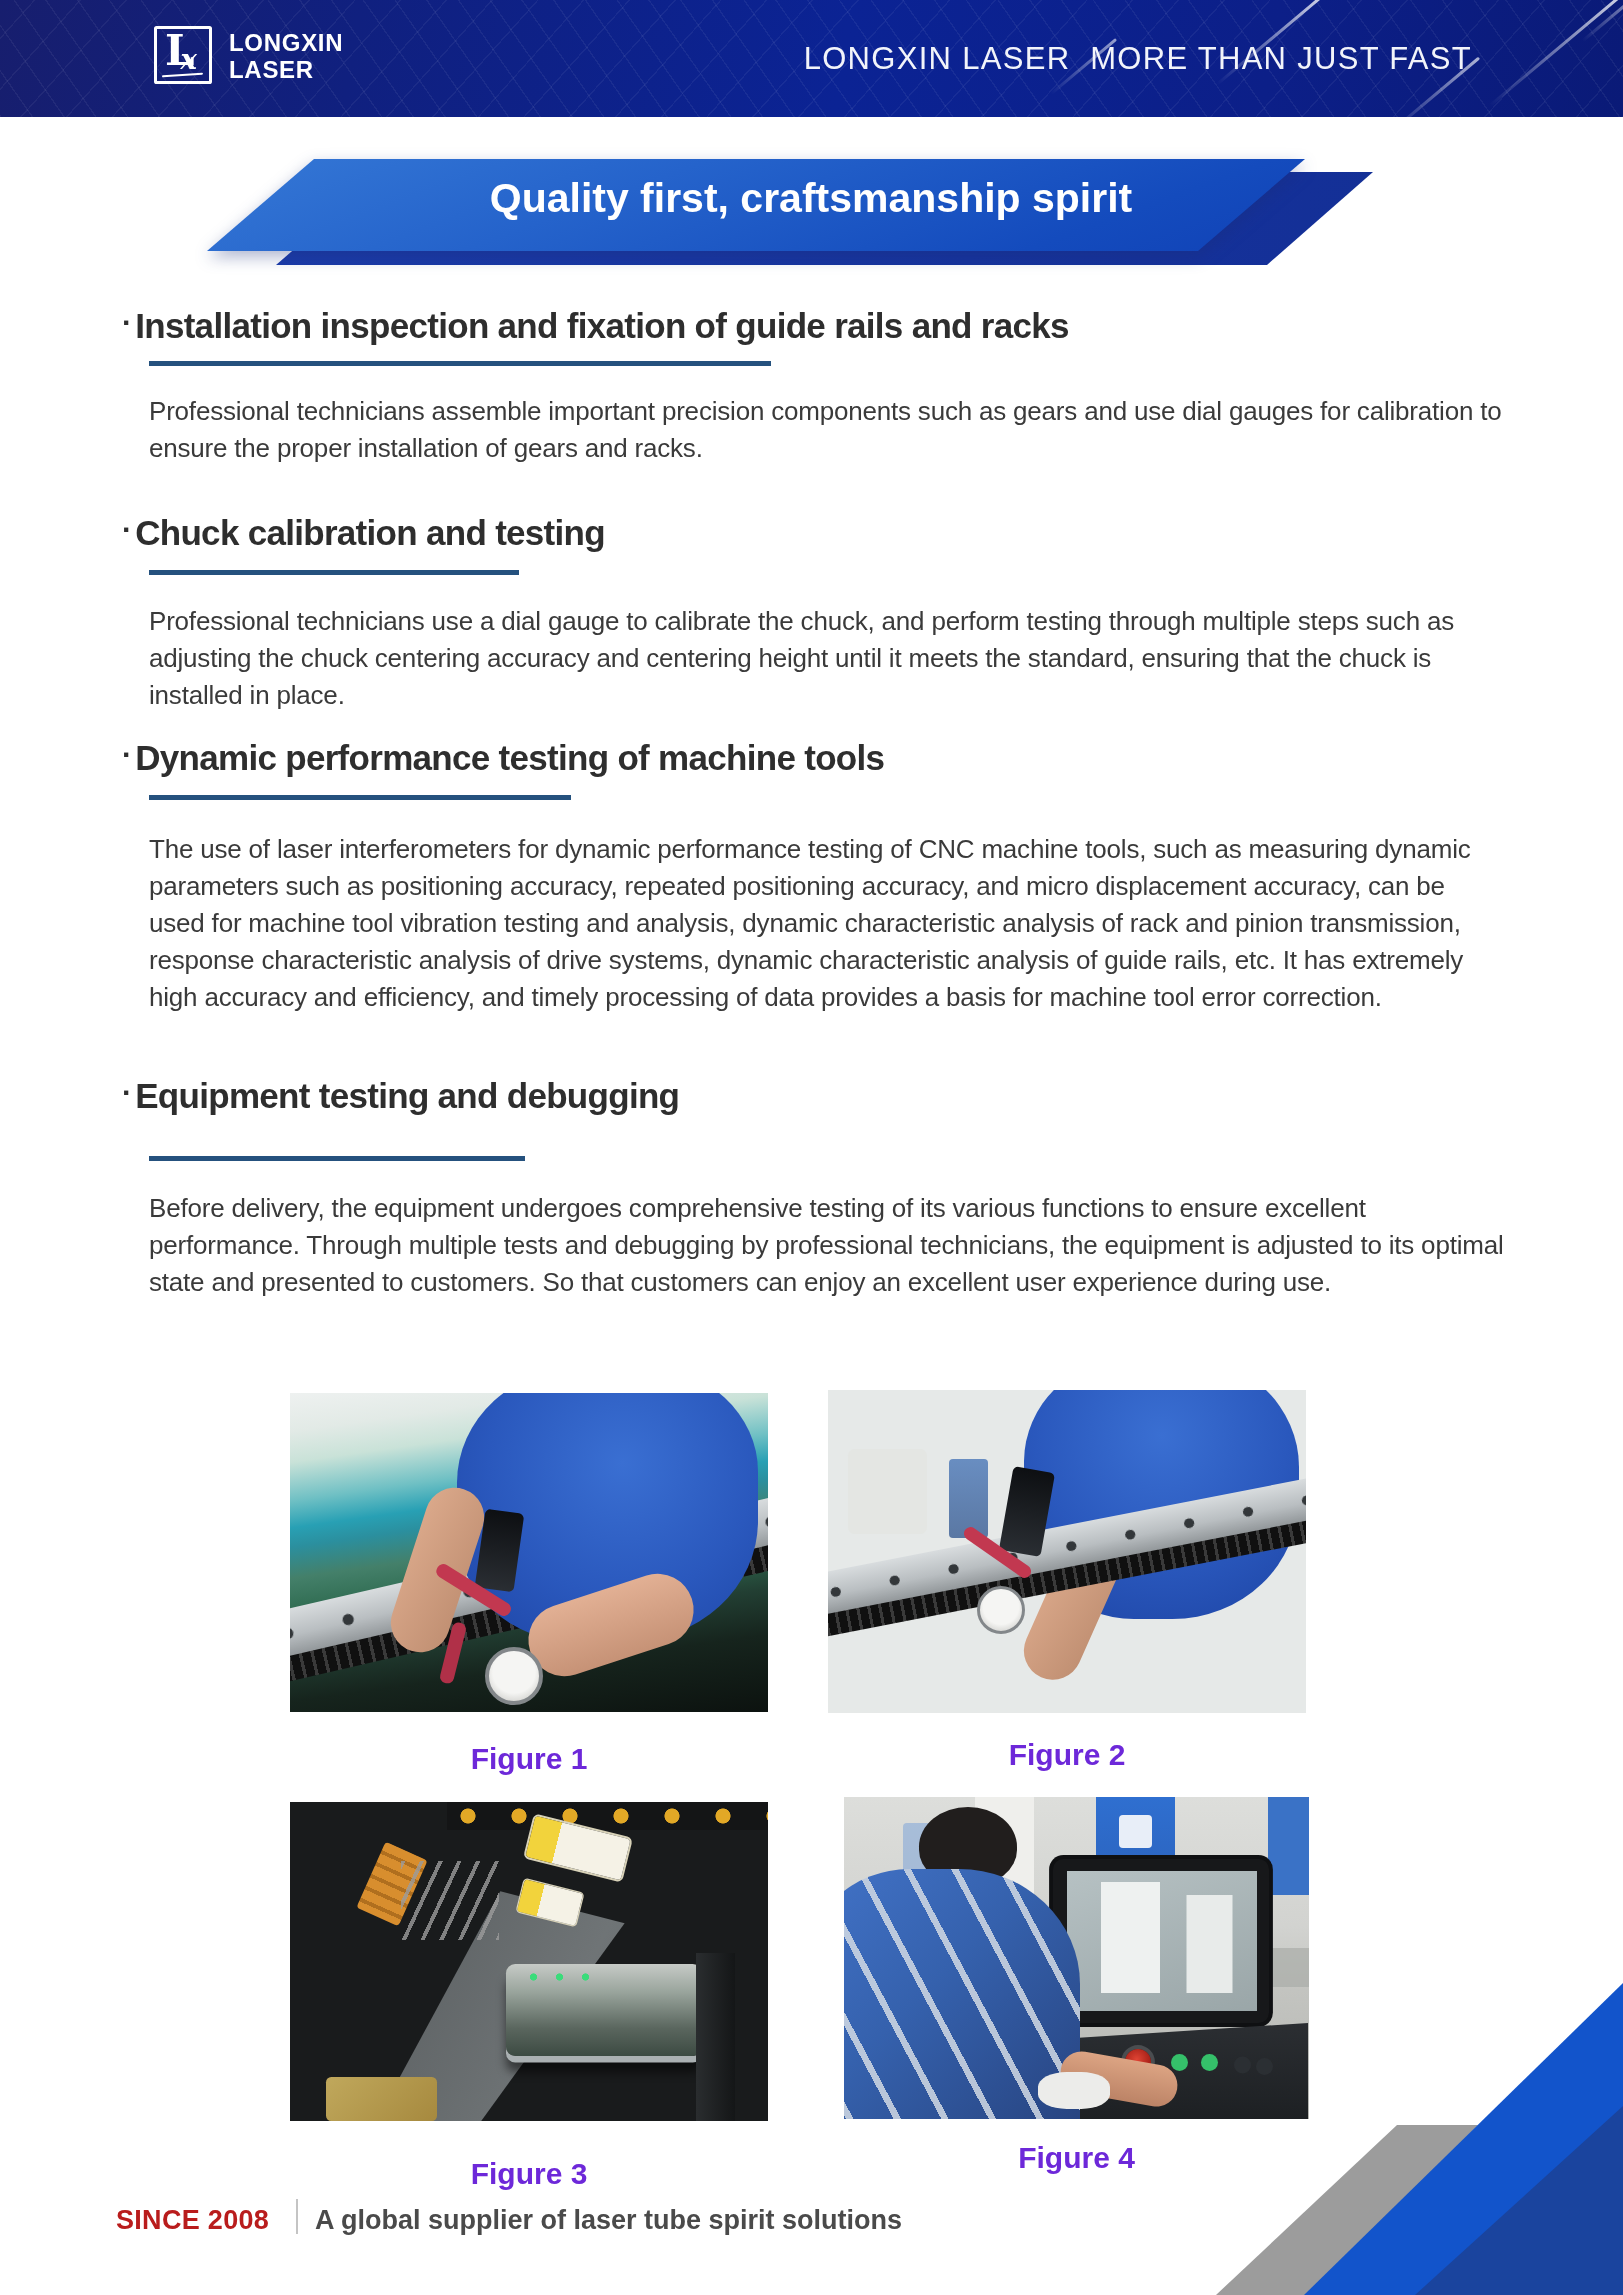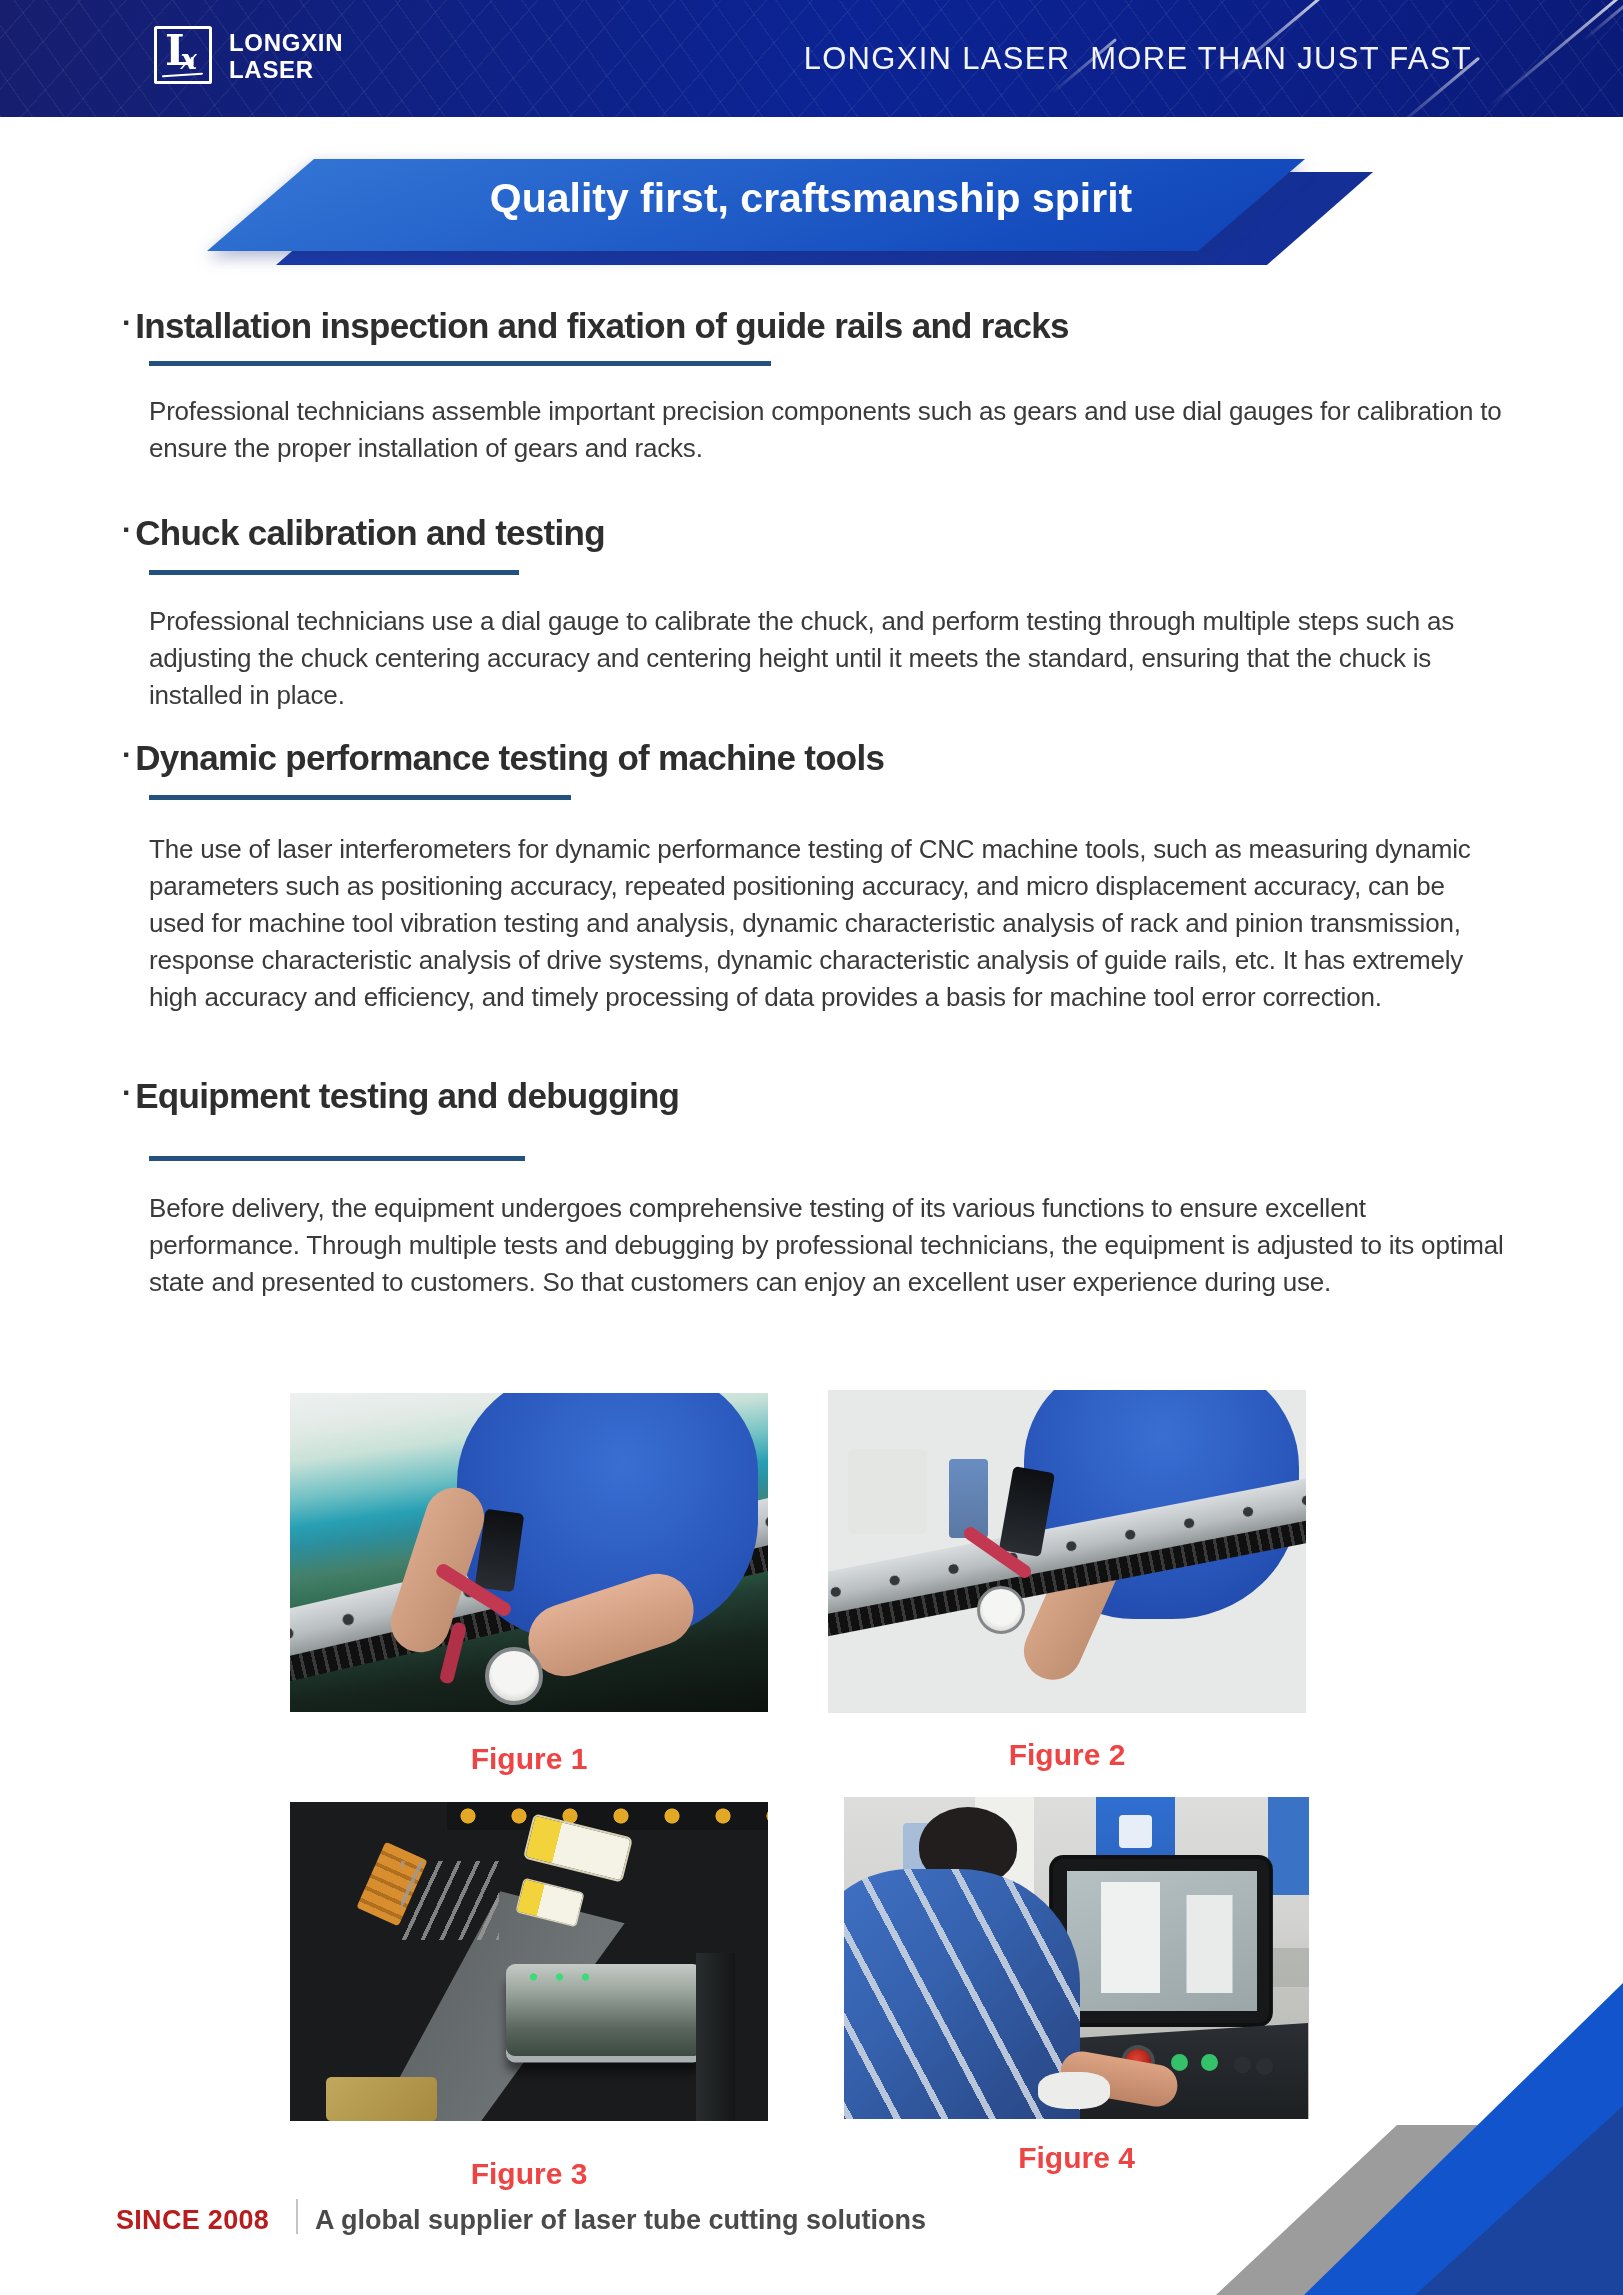--- a/index.html
+++ b/index.html
@@ -45,21 +45,21 @@
   
   .sec-head{position:absolute;left:122px;color:#2e2e2e;font-size:35px;font-weight:700;
     letter-spacing:-0.7px;white-space:nowrap;}
   .sec-bullet{font-size:30px;vertical-align:5.2px;margin-right:3.9px;font-weight:700;}
   .sec-underline{position:absolute;left:149px;height:4.6px;background:#25517e;}
   .sec-body{position:absolute;left:149px;width:1358px;color:#3a3a3a;font-size:26px;
     line-height:37px;letter-spacing:-0.2px;font-weight:400;}
 
   
   .photo{position:absolute;overflow:hidden;background:#e6e9e8;}
-  .fig-label{position:absolute;text-align:center;color:#ef4444;font-size:30px;font-weight:600;}
+  .fig-label{position:absolute;text-align:center;color:#6d28d9;font-size:30px;font-weight:600;}
 
   
   .footer-since{position:absolute;left:116px;top:2205px;color:#b91c1c;font-size:27px;
     font-weight:700;letter-spacing:0.3px;}
   .footer-divider{position:absolute;left:296px;top:2199px;width:2px;height:35px;background:#c4c4c4;}
   .footer-tagline{position:absolute;left:315px;top:2205px;color:#4a4a4a;font-size:27px;font-weight:700;}
 
   
   .corner-gray{position:absolute;left:0;top:0;width:1623px;height:2295px;
     background:#9c9c9c;clip-path:polygon(1397px 2125px,1478px 2125px,1317px 2295px,1216px 2295px);}
@@ -227,20 +227,20 @@
          linear-gradient(135deg,#4273c8 0%,#3561ad 45%,#27437f 100%);"></div>
     <div class="layer" style="left:216px;top:261px;width:118px;height:42px;border-radius:23.6px;transform:rotate(10deg);
          background:linear-gradient(180deg,#dca483,#bc8366);"></div>
     <div class="layer" style="left:194px;top:275px;width:72px;height:37px;border-radius:40%;
          background:#ececea;"></div>
   </div>
   <div class="fig-label" style="left:844px;top:2141px;width:465px;">Figure 4</div>
 
   <div class="footer-since">SINCE 2008</div>
   <div class="footer-divider"></div>
-  <div class="footer-tagline">A global supplier of laser tube cutting solutions</div>
+  <div class="footer-tagline">A global supplier of laser tube spirit solutions</div>
 
   <div class="corner-gray"></div>
   <div class="corner-blue"></div>
   <div class="corner-blue-dark"></div>
 
 </div>
 
 
 </body></html>

